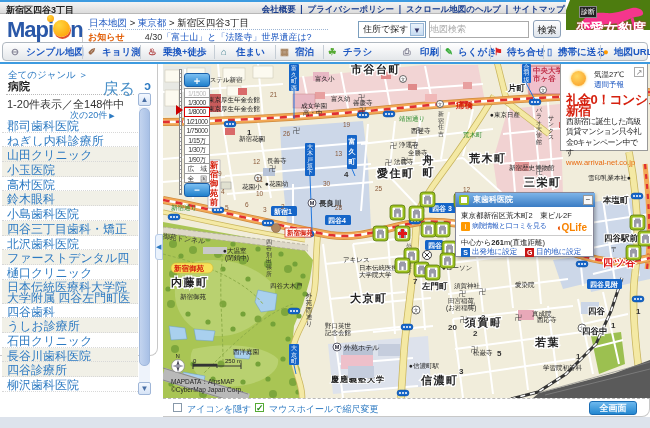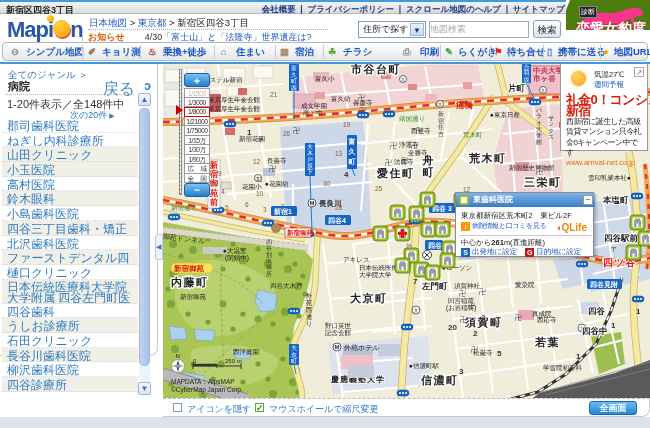--- a/index.html
+++ b/index.html
@@ -179,22 +179,22 @@
   <div class="row">小島歯科医院</div>
   <div class="row b">四谷三丁目歯科・矯正歯科</div>
   <div class="row">北沢歯科医院</div>
   <div class="row b">ファーストデンタル四谷三丁目</div>
   <div class="row">樋口クリニック</div>
   <div class="row b tall">日本伝統医療科大学院大学附属 四谷左門町医院</div>
   <div class="row">四谷歯科</div>
   <div class="row b">うしお診療所</div>
   <div class="row">石田クリニック</div>
   <div class="row b">長谷川歯科医院</div>
+  <div class="row b">四谷診療所</div>
   <div class="row">柳沢歯科医院</div>
-  <div class="row b">四谷診療所</div>
  </div>
  <div id="sb-scroll">
         <div class="up">▲</div>
         <div class="tr"></div>
         <div class="th"></div>
         <div class="dn">▼</div>
       </div>
 </div>
 <div id="collapse">◀</div>
 <div id="map"><svg width="487" height="334" viewBox="0 0 487 334" font-family="Liberation Sans, sans-serif">

